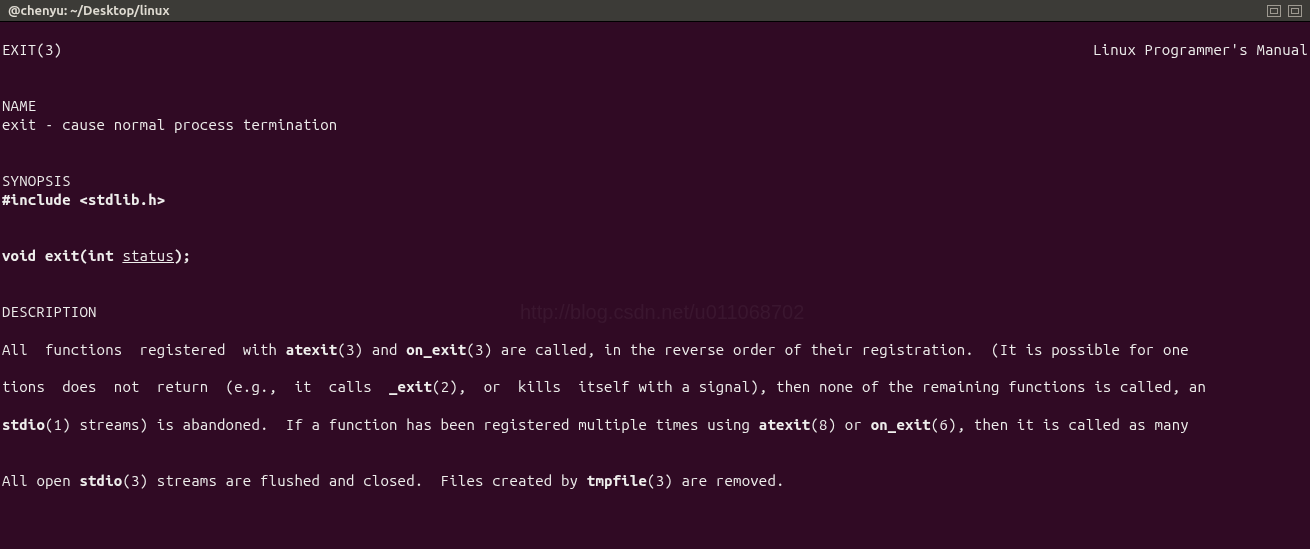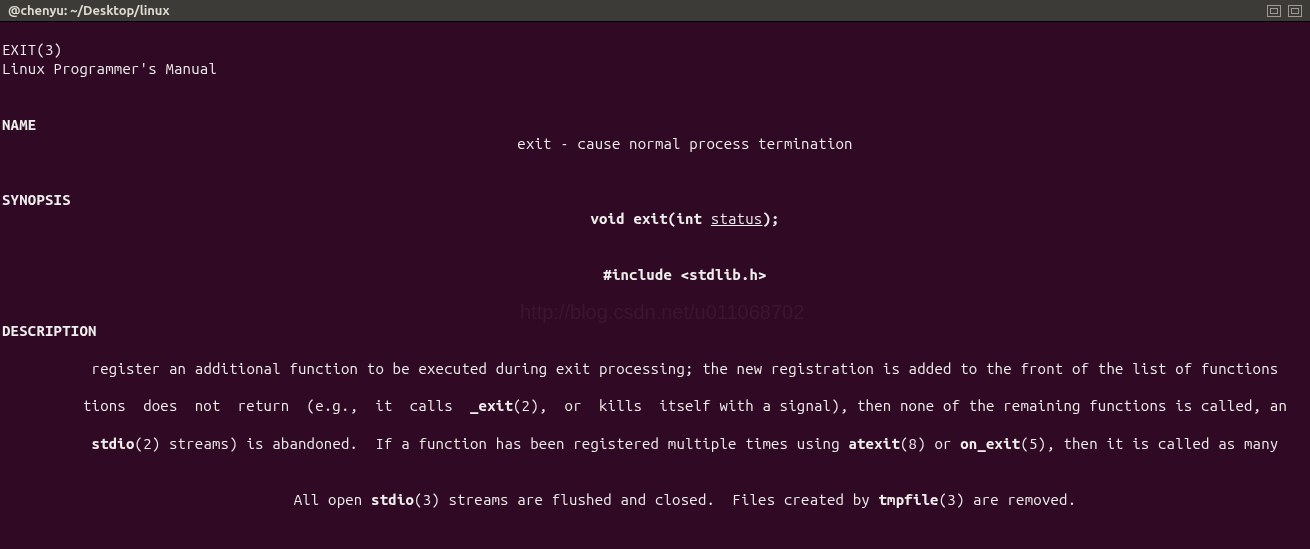--- a/index.html
+++ b/index.html
@@ -29,27 +29,27 @@
   .terminal {
     background: #300a24;
     color: #eeeeec;
     padding: 0px 2px 6px 2px;
     width: 100%;
     height: calc(549px - 22px);
     overflow: hidden;
     white-space: pre;
     letter-spacing: 0.2px;
   }
-  .hdr { display: flex; flex-direction: column; }
+  .hdr { display: flex; }
   .hdr-l { flex: 0 0 auto; }
-  .hdr-c { flex: 1; text-align: left; }
-  .sect { font-weight: bold; }
+  .hdr-c { flex: 1; text-align: right; }
+  .sect { font-weight: normal; }
   .bold { font-weight: bold; }
   .ul { text-decoration: underline; }
-  .ind { margin-left: 60px; display: block; white-space: pre-wrap; word-break: break-all; text-align: center; }
+  .ind { display: block; white-space: pre-wrap; word-break: break-all; }
   .watermark {
     position: absolute;
     top: 300px; left: 520px;
     color: rgba(255,255,255,0.05);
     font-size: 20px;
     font-family: sans-serif;
     pointer-events: none;
   }
   .tray-icon {
     width: 16px; height: 12px;
@@ -77,29 +77,29 @@
   </span>
 </div>
 
 <div class="terminal">
 <div class="hdr"><span class="hdr-l">EXIT(3)</span><span class="hdr-c">Linux Programmer's Manual</span></div>
 
 <span class="sect">NAME</span>
 <span class="ind">exit - cause normal process termination</span>
 
 <span class="sect">SYNOPSIS</span>
+<span class="ind bold">#include &lt;stdlib.h&gt;</span>
+
 <span class="ind"><span class="bold">void exit(int </span><span class="ul">status</span><span class="bold">);</span></span>
-
-<span class="ind bold">#include &lt;stdlib.h&gt;</span>
 
 <span class="sect">DESCRIPTION</span>
 
-<span class="ind">register an additional function to be executed during exit processing; the new registration is added to the front of the list of functions</span>
+<span class="ind"><span>All  functions  registered  with </span><span class="bold">atexit</span><span>(3) and </span><span class="bold">on_exit</span><span>(3) are called, in the reverse order of their registration.  (It is possible for one</span></span>
 <span class="ind"><span>tions  does  not  return  (e.g.,  it  calls  </span><span class="bold">_exit</span><span>(2),  or  kills  itself with a signal), then none of the remaining functions is called, an</span></span>
-<span class="ind"><span class="bold">stdio</span><span>(2) streams) is abandoned.  If a function has been registered multiple times using </span><span class="bold">atexit</span><span>(8) or </span><span class="bold">on_exit</span><span>(5), then it is called as many</span></span>
+<span class="ind"><span class="bold">stdio</span><span>(1) streams) is abandoned.  If a function has been registered multiple times using </span><span class="bold">atexit</span><span>(8) or </span><span class="bold">on_exit</span><span>(6), then it is called as many</span></span>
 
 <span class="ind"><span>All open </span><span class="bold">stdio</span><span>(3) streams are flushed and closed.  Files created by </span><span class="bold">tmpfile</span><span>(3) are removed.</span></span>
 
 
 
 
 
 
 
 

